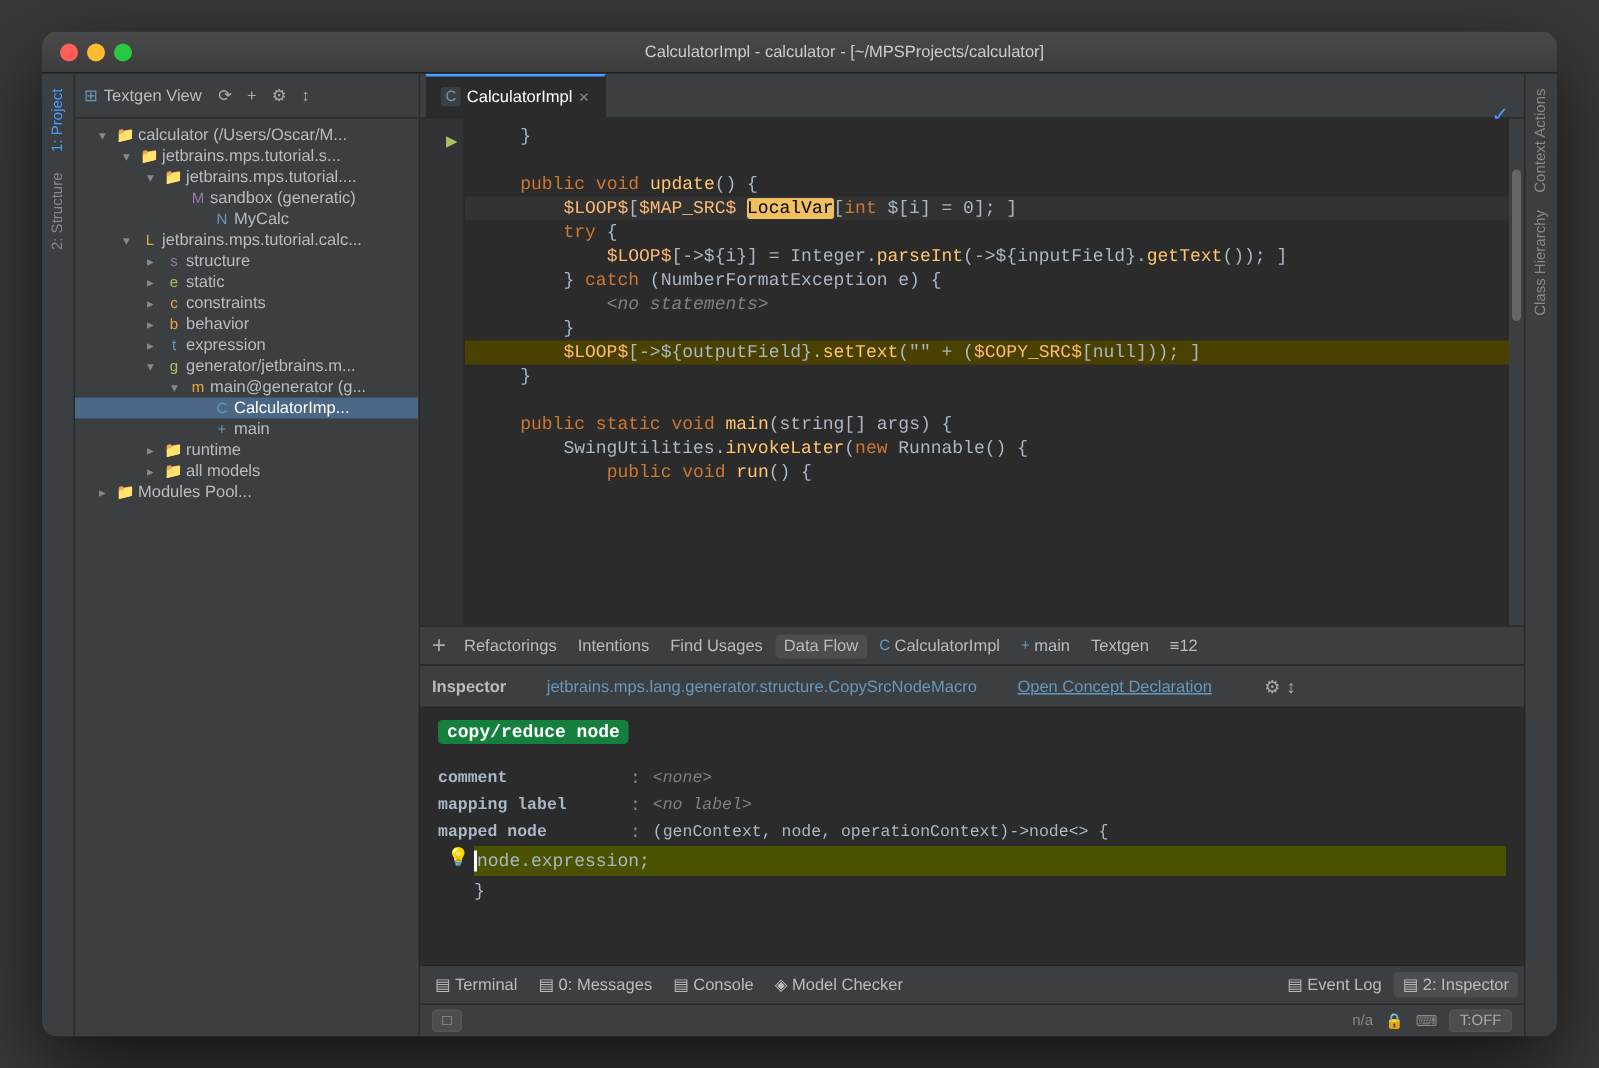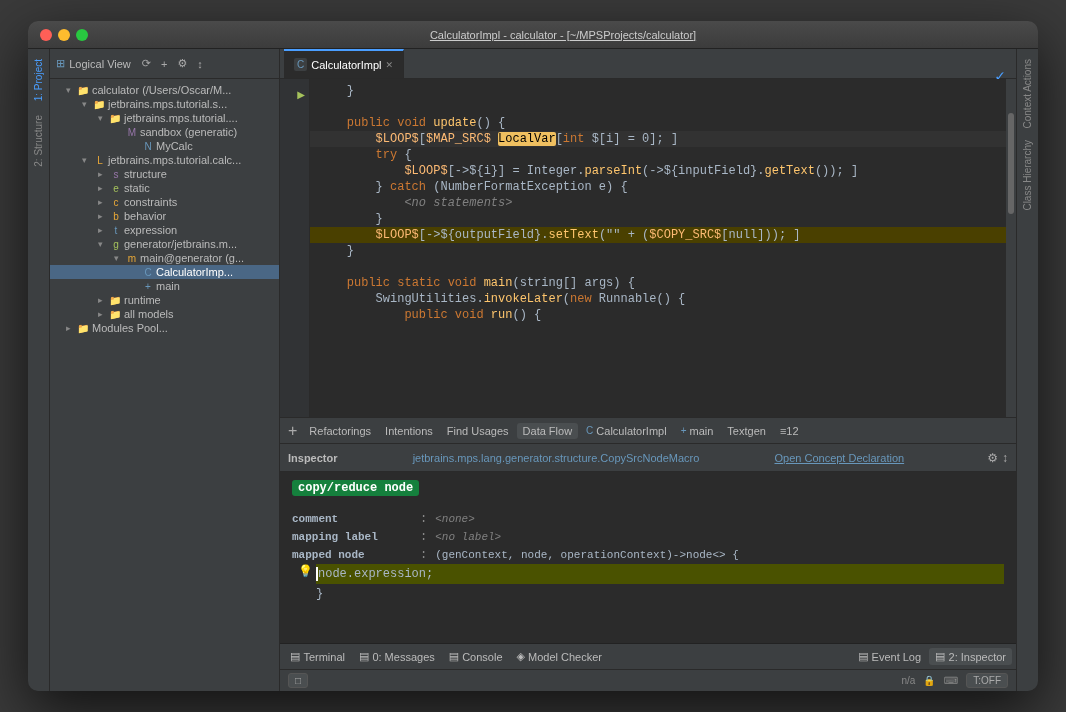--- a/index.html
+++ b/index.html
@@ -44,21 +44,20 @@
       border-radius: 50%;
     }
     .tl-close { background: #ff5f57; }
     .tl-min { background: #febc2e; }
     .tl-max { background: #28c840; }
     .titlebar-title {
       flex: 1;
       text-align: center;
       color: #ccc;
       font-size: 11px;
-      text-decoration: underline;
     }
     
     .main-area {
       display: flex;
       flex: 1;
       overflow: hidden;
     }
     
     .sidebar {
       width: 230px;
@@ -198,21 +197,20 @@
       flex-direction: column;
       flex-shrink: 0;
     }
     .inspector-header {
       background: #3c3f41;
       border-bottom: 1px solid #2a2a2a;
       height: 28px;
       display: flex;
       align-items: center;
       padding: 0 8px;
-      justify-content: space-between;
       flex-shrink: 0;
       gap: 27px;
     }
     .inspector-title { color: #bbb; font-size: 11px; font-weight: bold; }
     .inspector-subtitle { color: #6897bb; font-size: 11px; }
     .concept-link { color: #6897bb; font-size: 11px; cursor: pointer; text-decoration: underline; }
     .inspector-body {
       flex: 1;
       overflow: auto;
       padding: 8px 12px;
@@ -376,21 +374,21 @@
   <div class="main-area">
 
     <div class="left-strip">
       <div class="strip-label active">1: Project</div>
       <div class="strip-label">2: Structure</div>
     </div>
 
     <div class="sidebar">
       <div class="sidebar-toolbar">
         <span style="font-size:11px;color:#6897bb;">⊞</span>
-        <span class="sidebar-toolbar-label">Logical View</span>
+        <span class="sidebar-toolbar-label">Textgen View</span>
         <span class="toolbar-icon">⟳</span>
         <span class="toolbar-icon">+</span>
         <span class="toolbar-icon">⚙</span>
         <span class="toolbar-icon">↕</span>
       </div>
       <div class="sidebar-content">
 
         <div class="tree-item">
           <span class="indent"></span>
           <span class="tree-arrow">▾</span>

